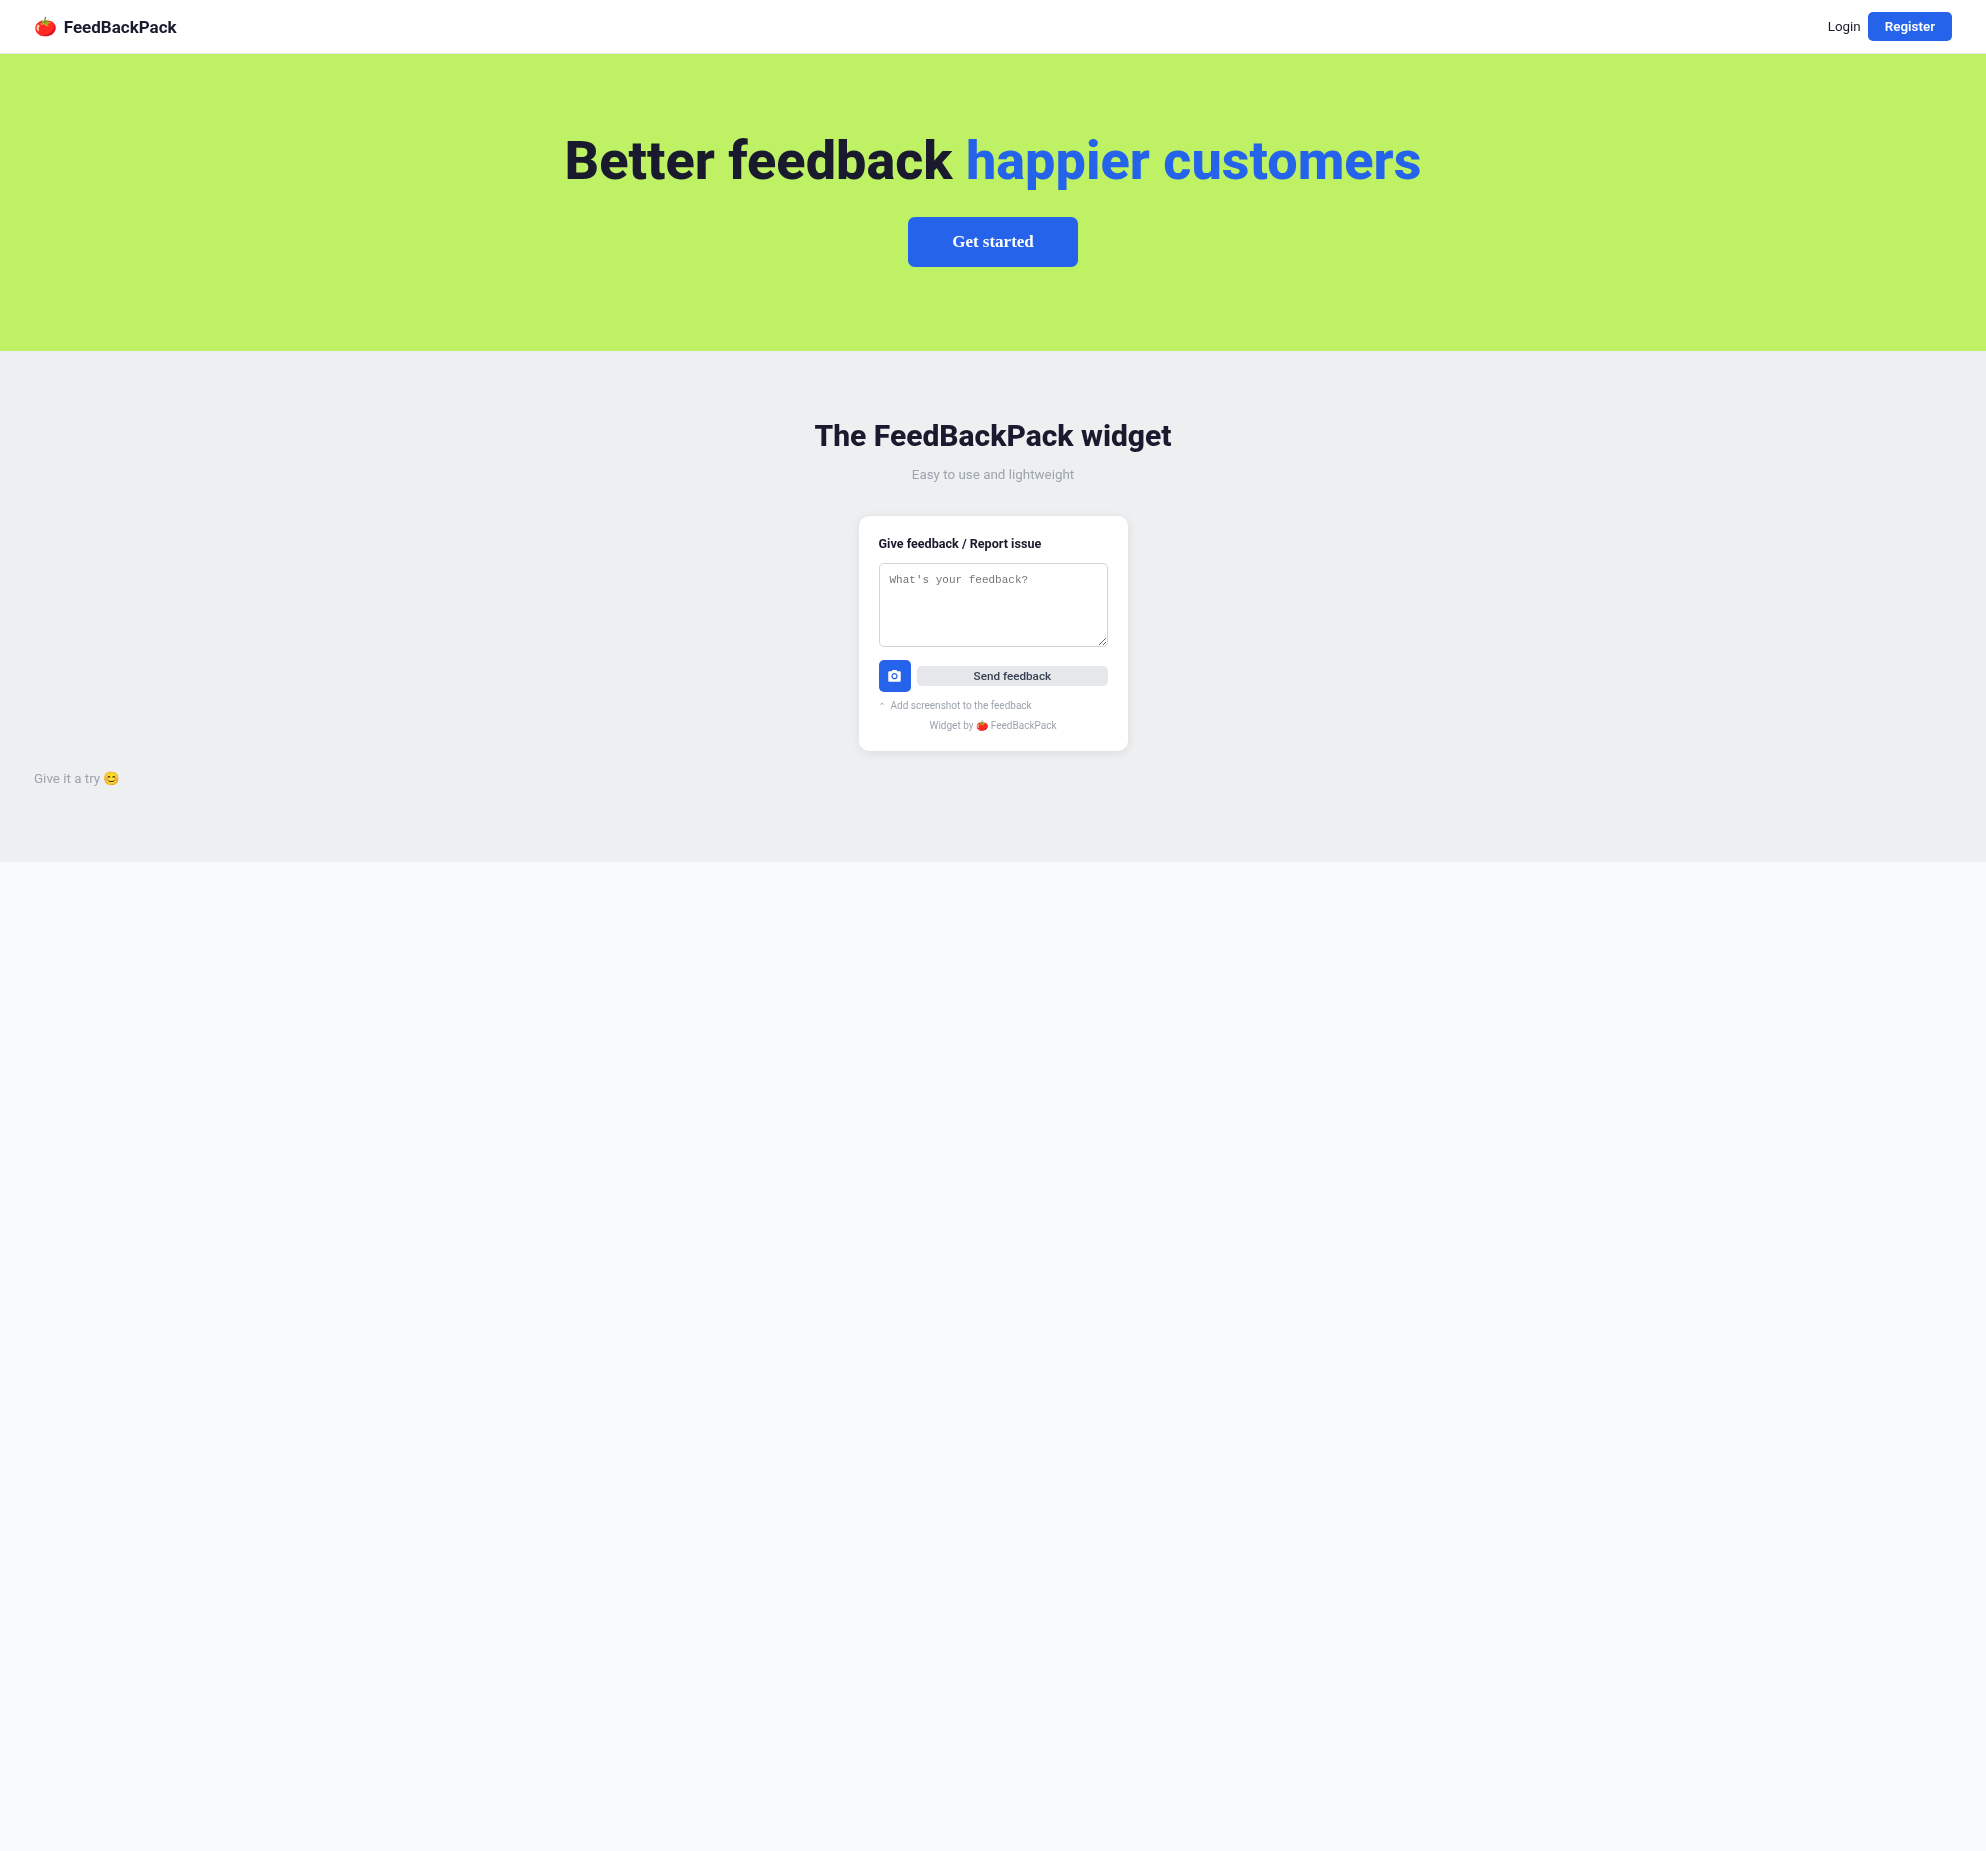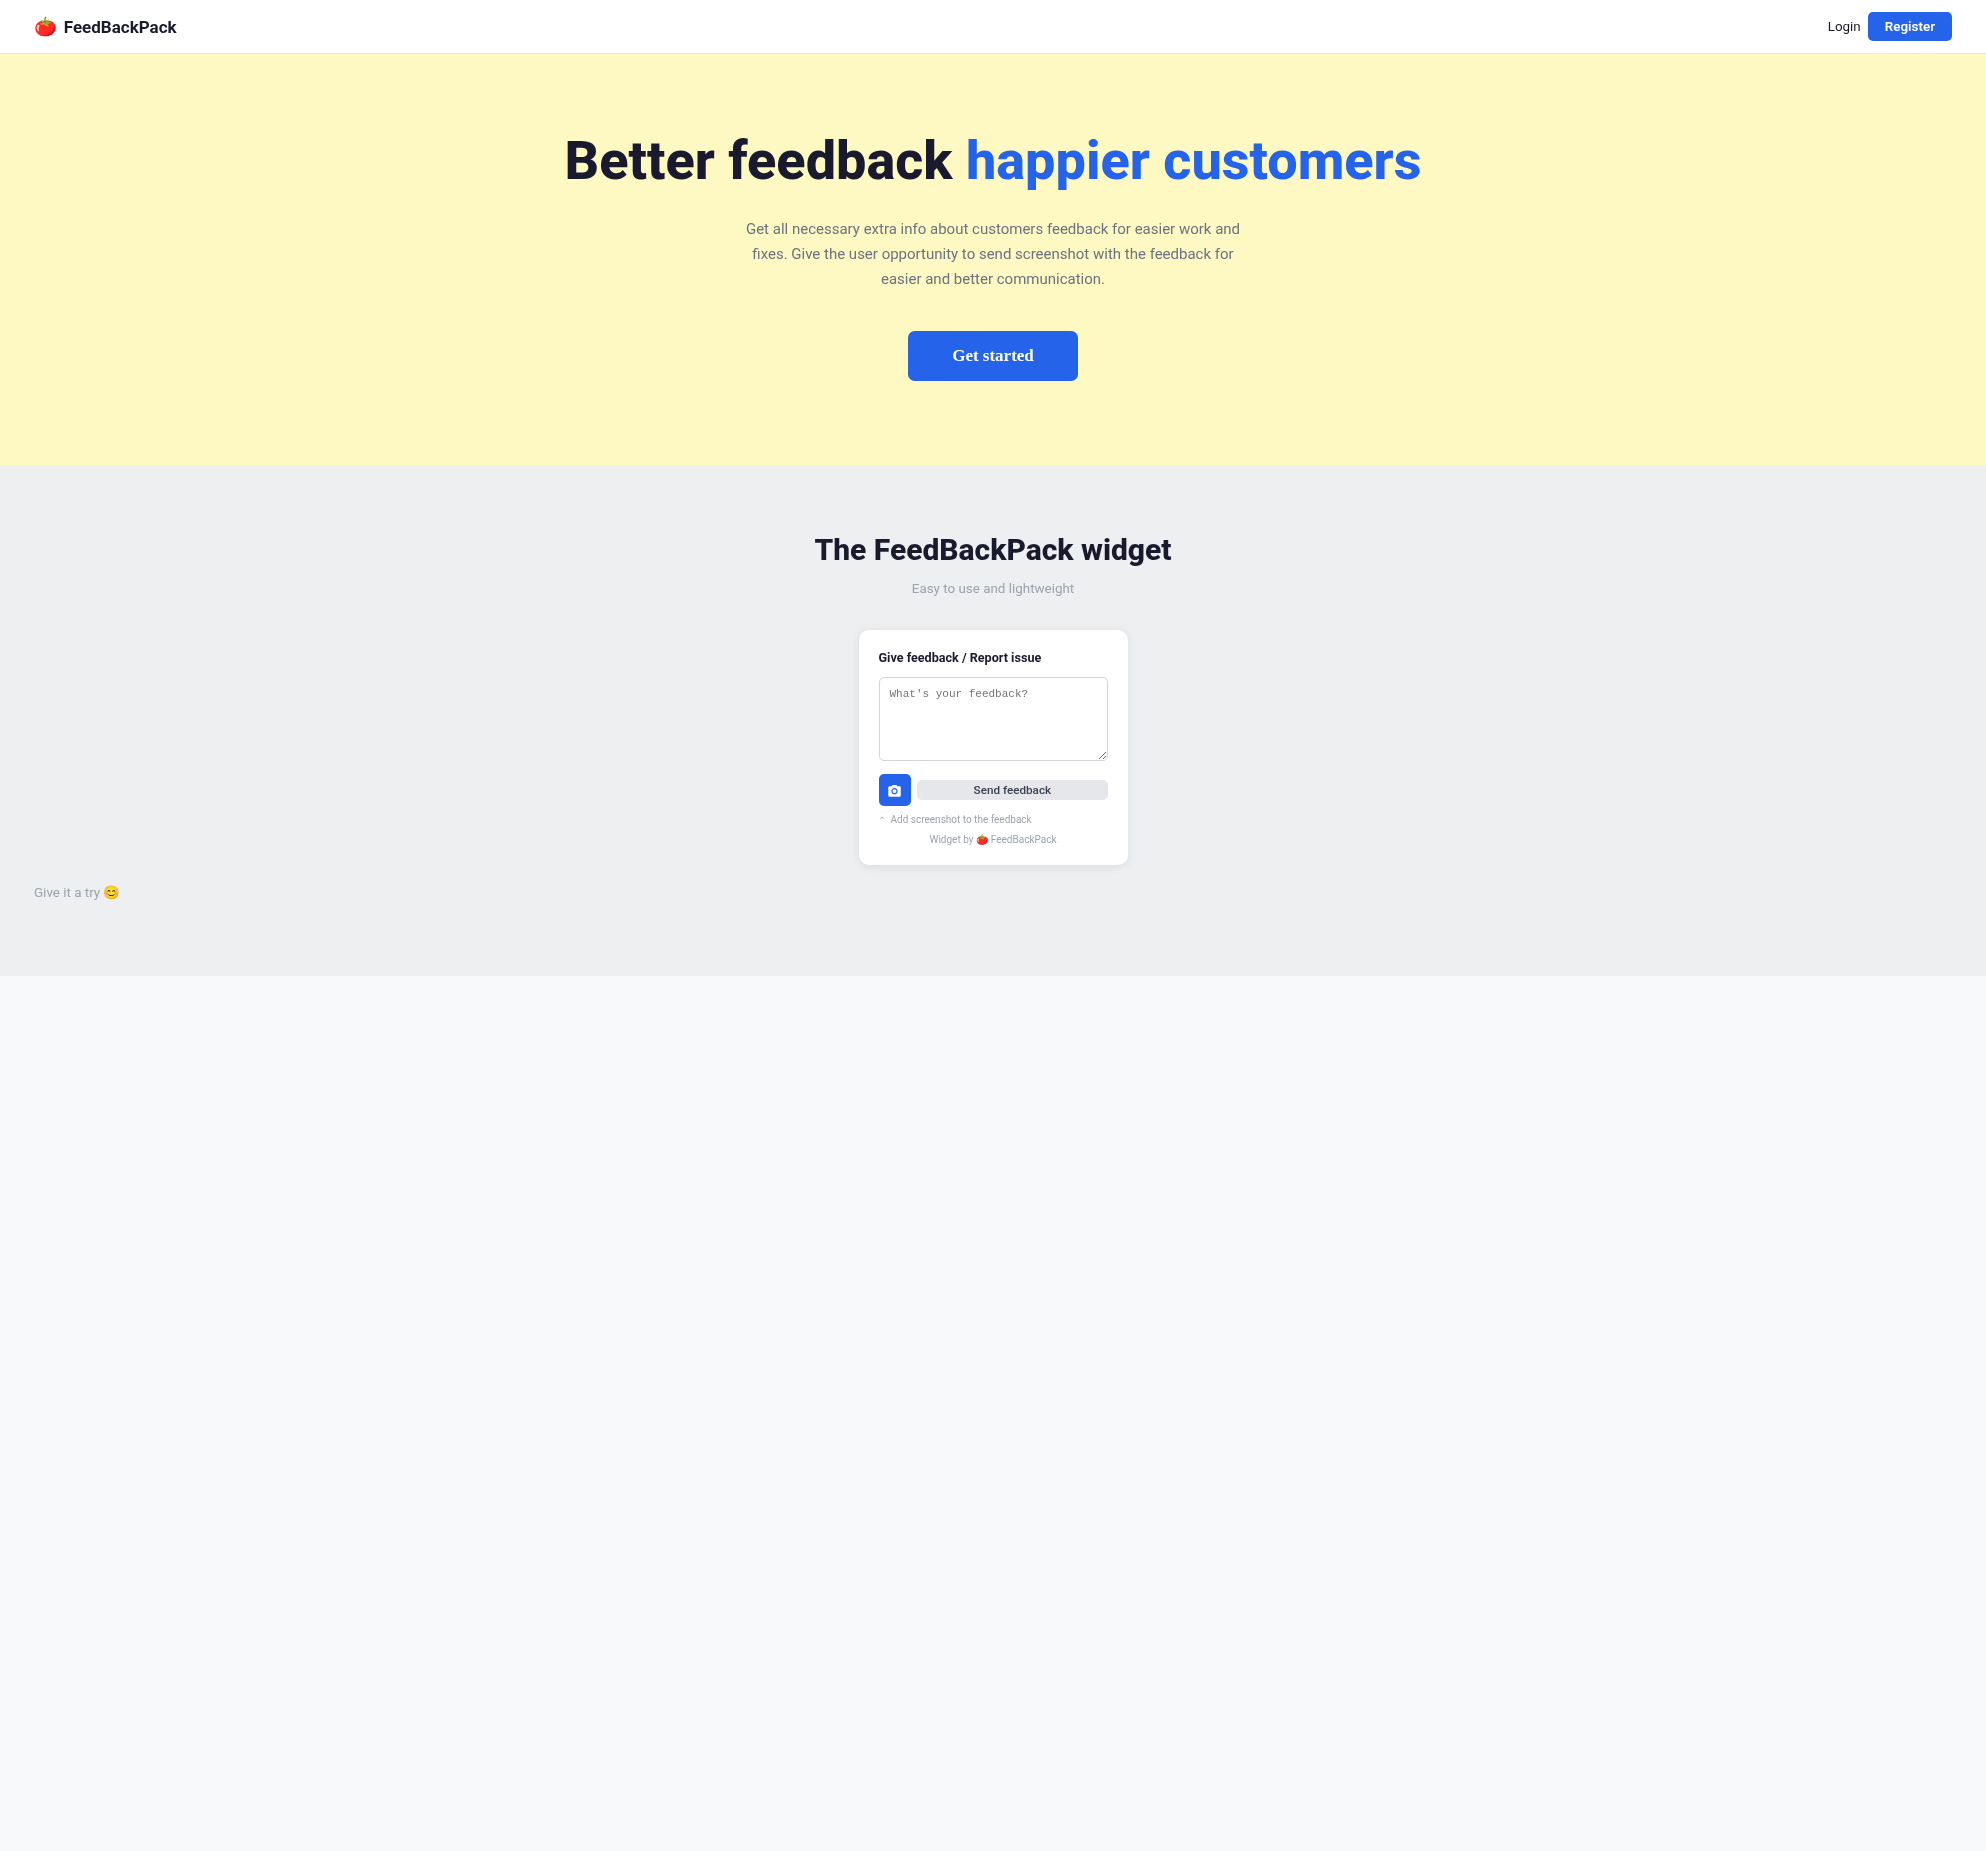--- a/index.html
+++ b/index.html
@@ -63,21 +63,21 @@
       border-radius: 5px;
       padding: 6.7px 17px;
       font-size: 13.4px;
       font-weight: 600;
       cursor: pointer;
       font-family: inherit;
     }
 
     
     .hero-section {
-      background: #fef9c3;
+      background: #bef264;
       padding: 76px 34px 84px;
       text-align: center;
     }
 
     .hero-title {
       font-size: 54px;
       font-weight: 800;
       line-height: 1.15;
       margin-bottom: 25px;
       color: #1a1a2e;
@@ -246,21 +246,20 @@
   <div class="nav-actions">
     <button class="login-link">Login</button>
     <button class="register-button">Register</button>
   </div>
 </header>
 
 <section class="hero-section">
   <h1 class="hero-title">
     <span>Better feedback </span><span class="hero-title-blue">happier customers</span>
   </h1>
-  <p class="hero-subtitle">Get all necessary extra info about customers feedback for easier work and fixes. Give the user opportunity to send screenshot with the feedback for easier and better communication.</p>
   <button class="get-started-button">Get started</button>
 </section>
 
 <section class="widget-section">
   <h2 class="widget-section-title">The FeedBackPack widget</h2>
   <p class="widget-section-subtitle">Easy to use and lightweight</p>
 
   <div class="widget-card">
     <div class="widget-card-title">Give feedback / Report issue</div>
     <textarea class="widget-textarea" placeholder="What's your feedback?" style=""></textarea>

